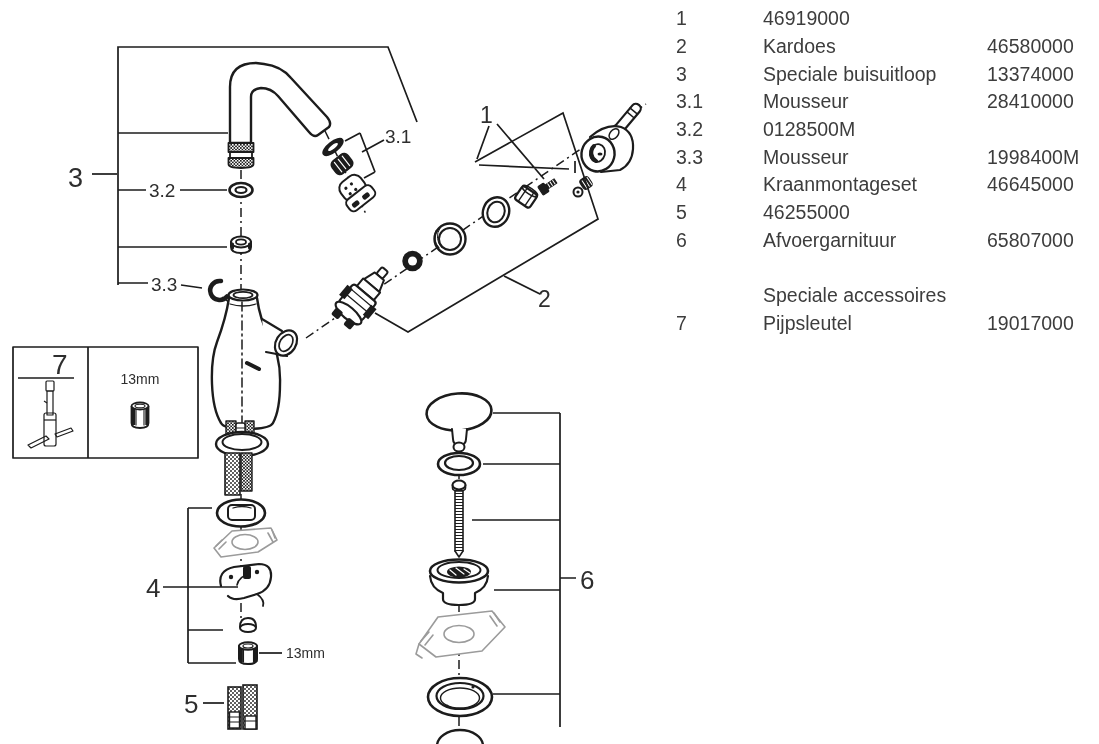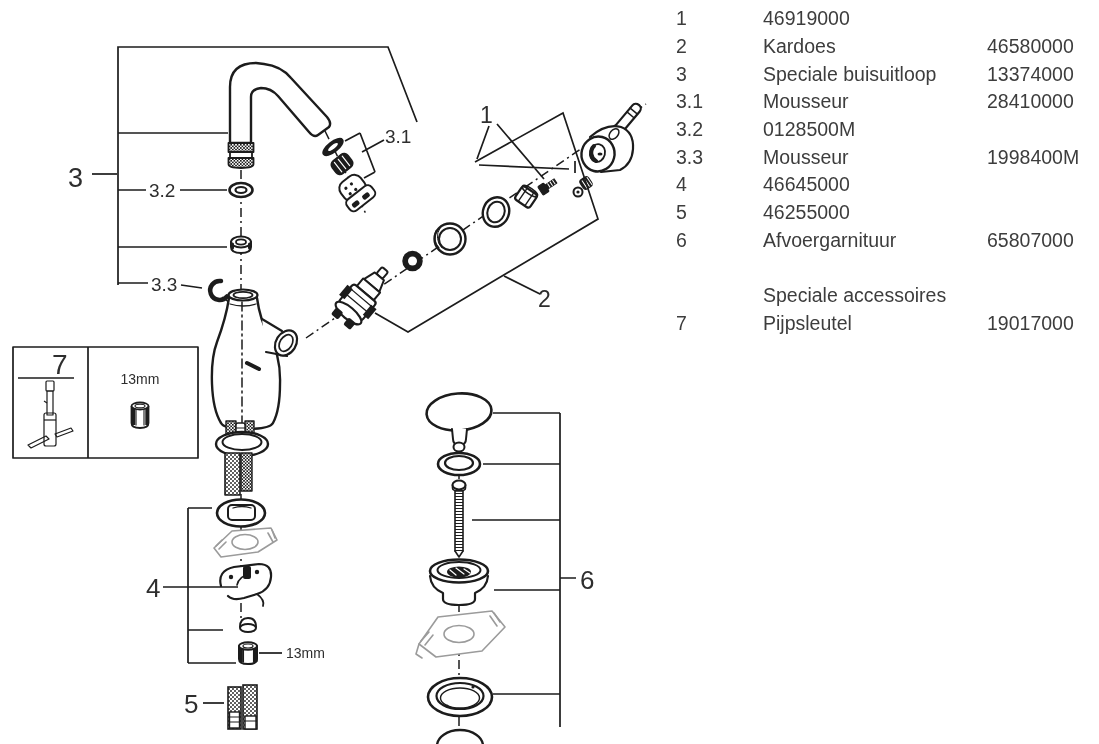--- a/index.html
+++ b/index.html
@@ -316,20 +316,21 @@
     <span class="cell">3.2</span>
     <span class="cell">0128500M</span>
   </div>
   <div class="prow">
     <span class="cell">3.3</span>
     <span class="cell">Mousseur</span>
     <span class="cell">1998400M</span>
   </div>
   <div class="prow">
     <span class="cell">4</span>
+    <span class="cell">Kraanmontageset</span>
     <span class="cell">46645000</span>
   </div>
   <div class="prow">
     <span class="cell">5</span>
     <span class="cell">46255000</span>
   </div>
   <div class="prow">
     <span class="cell">6</span>
     <span class="cell">Afvoergarnituur</span>
     <span class="cell">65807000</span>

